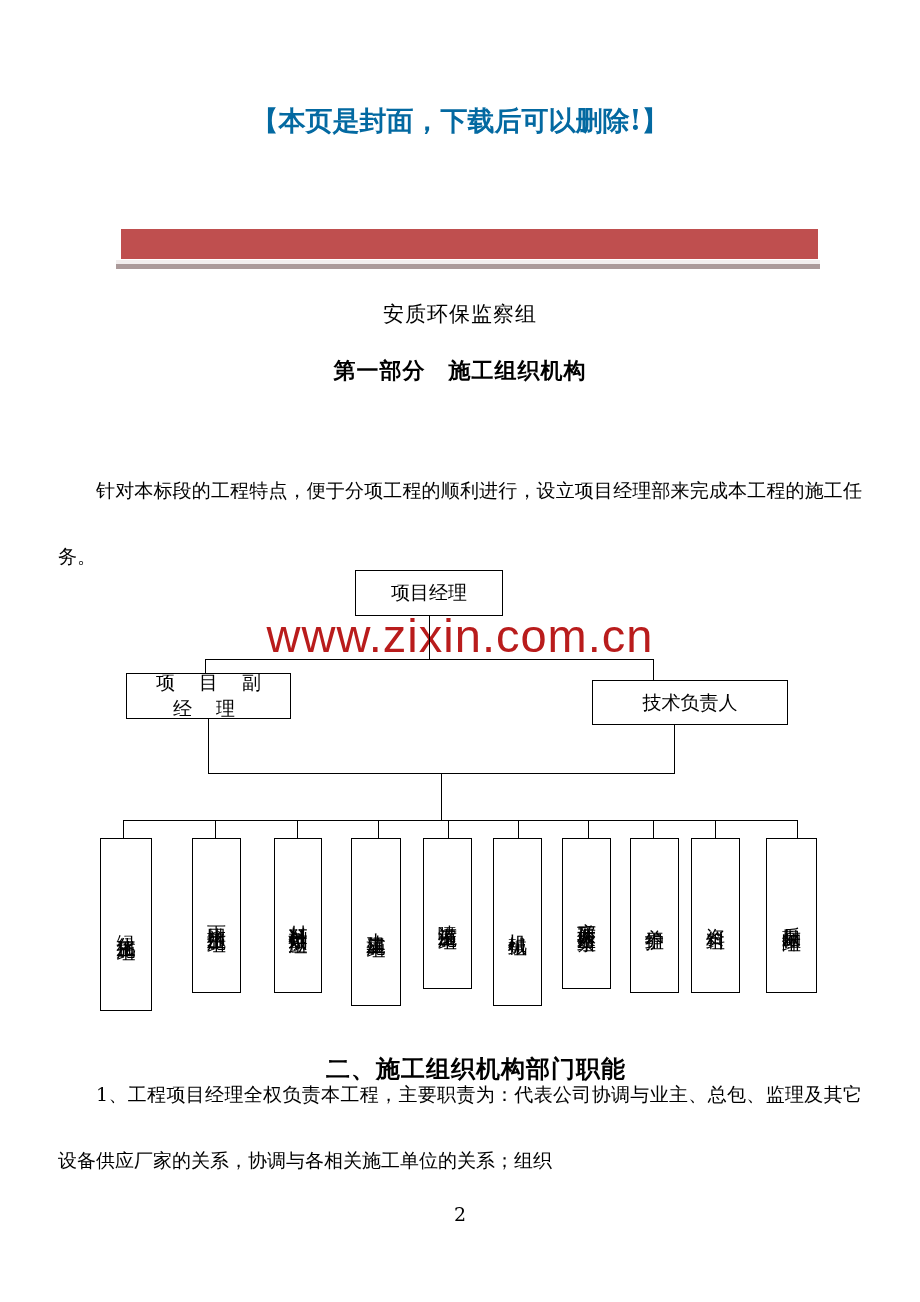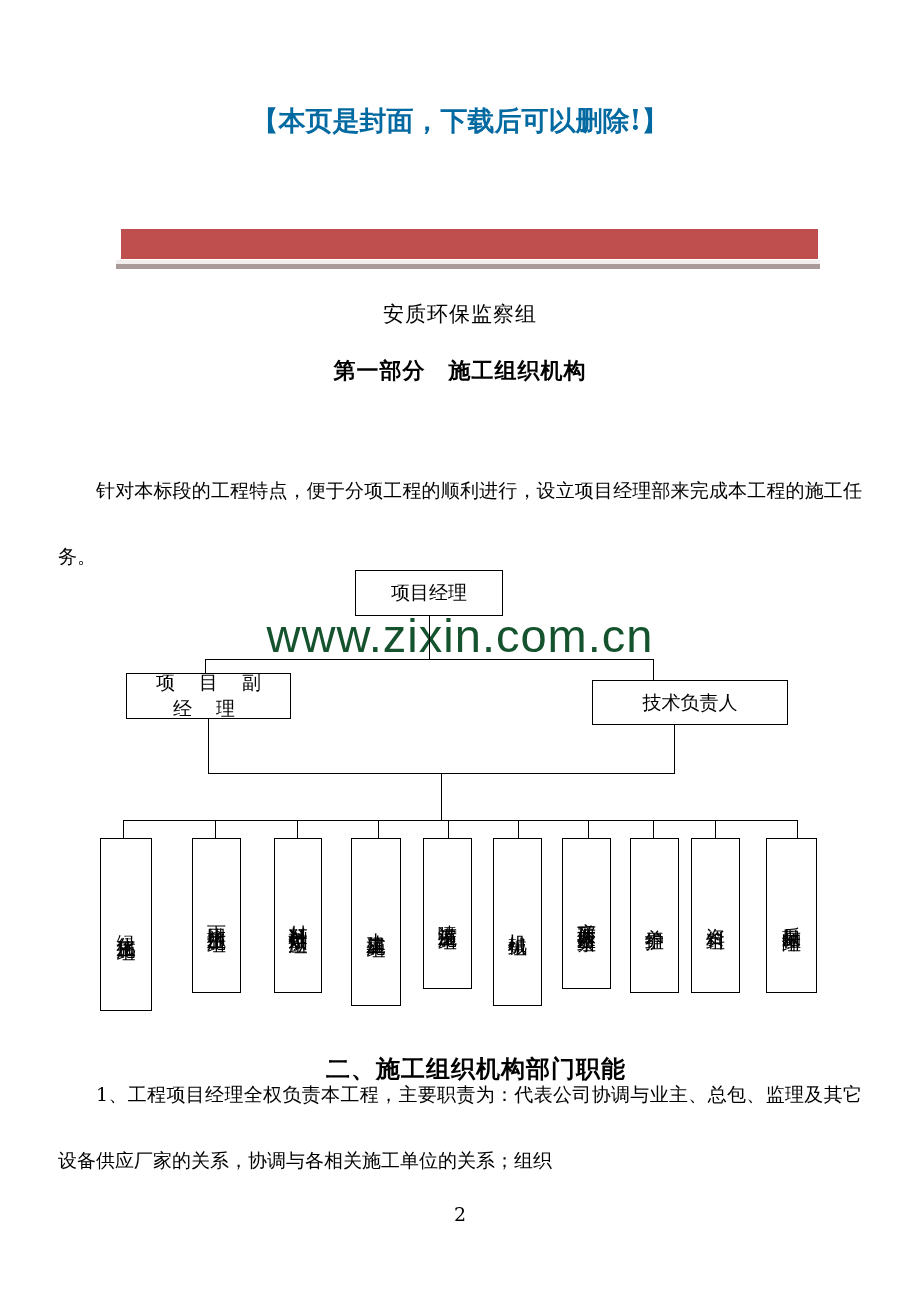--- a/index.html
+++ b/index.html
@@ -22,21 +22,21 @@
   
   .watermark {
     position: absolute;
     left: 0;
     top: 608px;
     width: 920px;
     text-align: center;
     font-family: "Liberation Sans", "DejaVu Sans", sans-serif;
     font-size: 47px;
     letter-spacing: 1px;
-    color: #14532d;
+    color: #b91c1c;
     user-select: none;
     white-space: nowrap;
     z-index: 0;
   }
 
   
   .cover-notice {
     position: absolute;
     left: 0;
     top: 103px;

